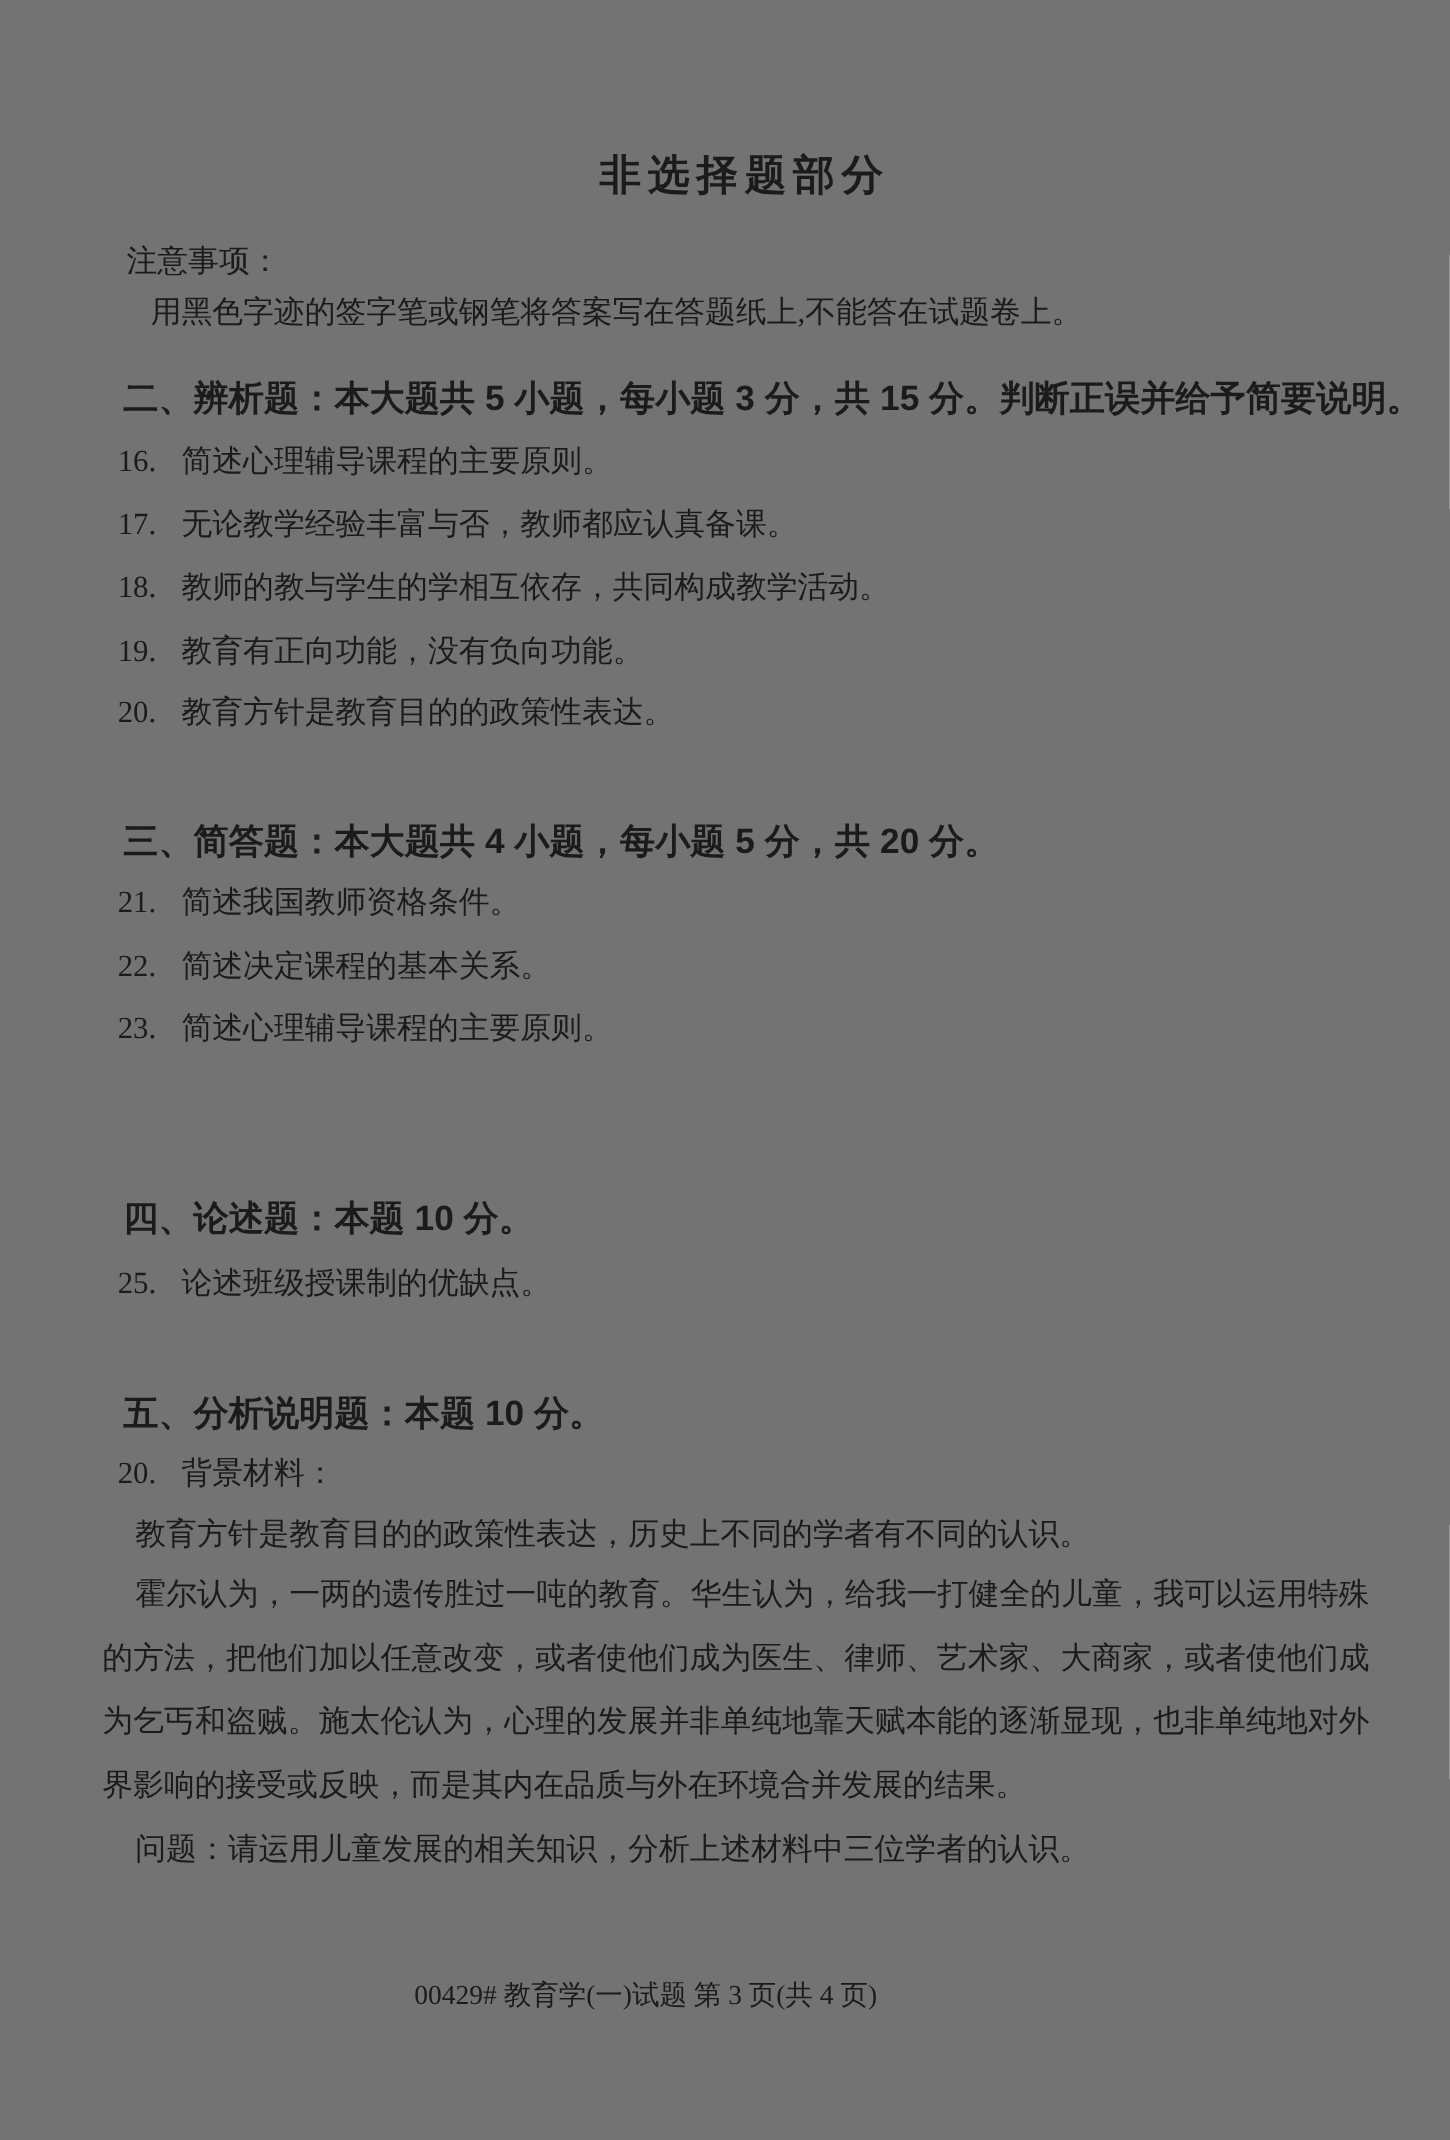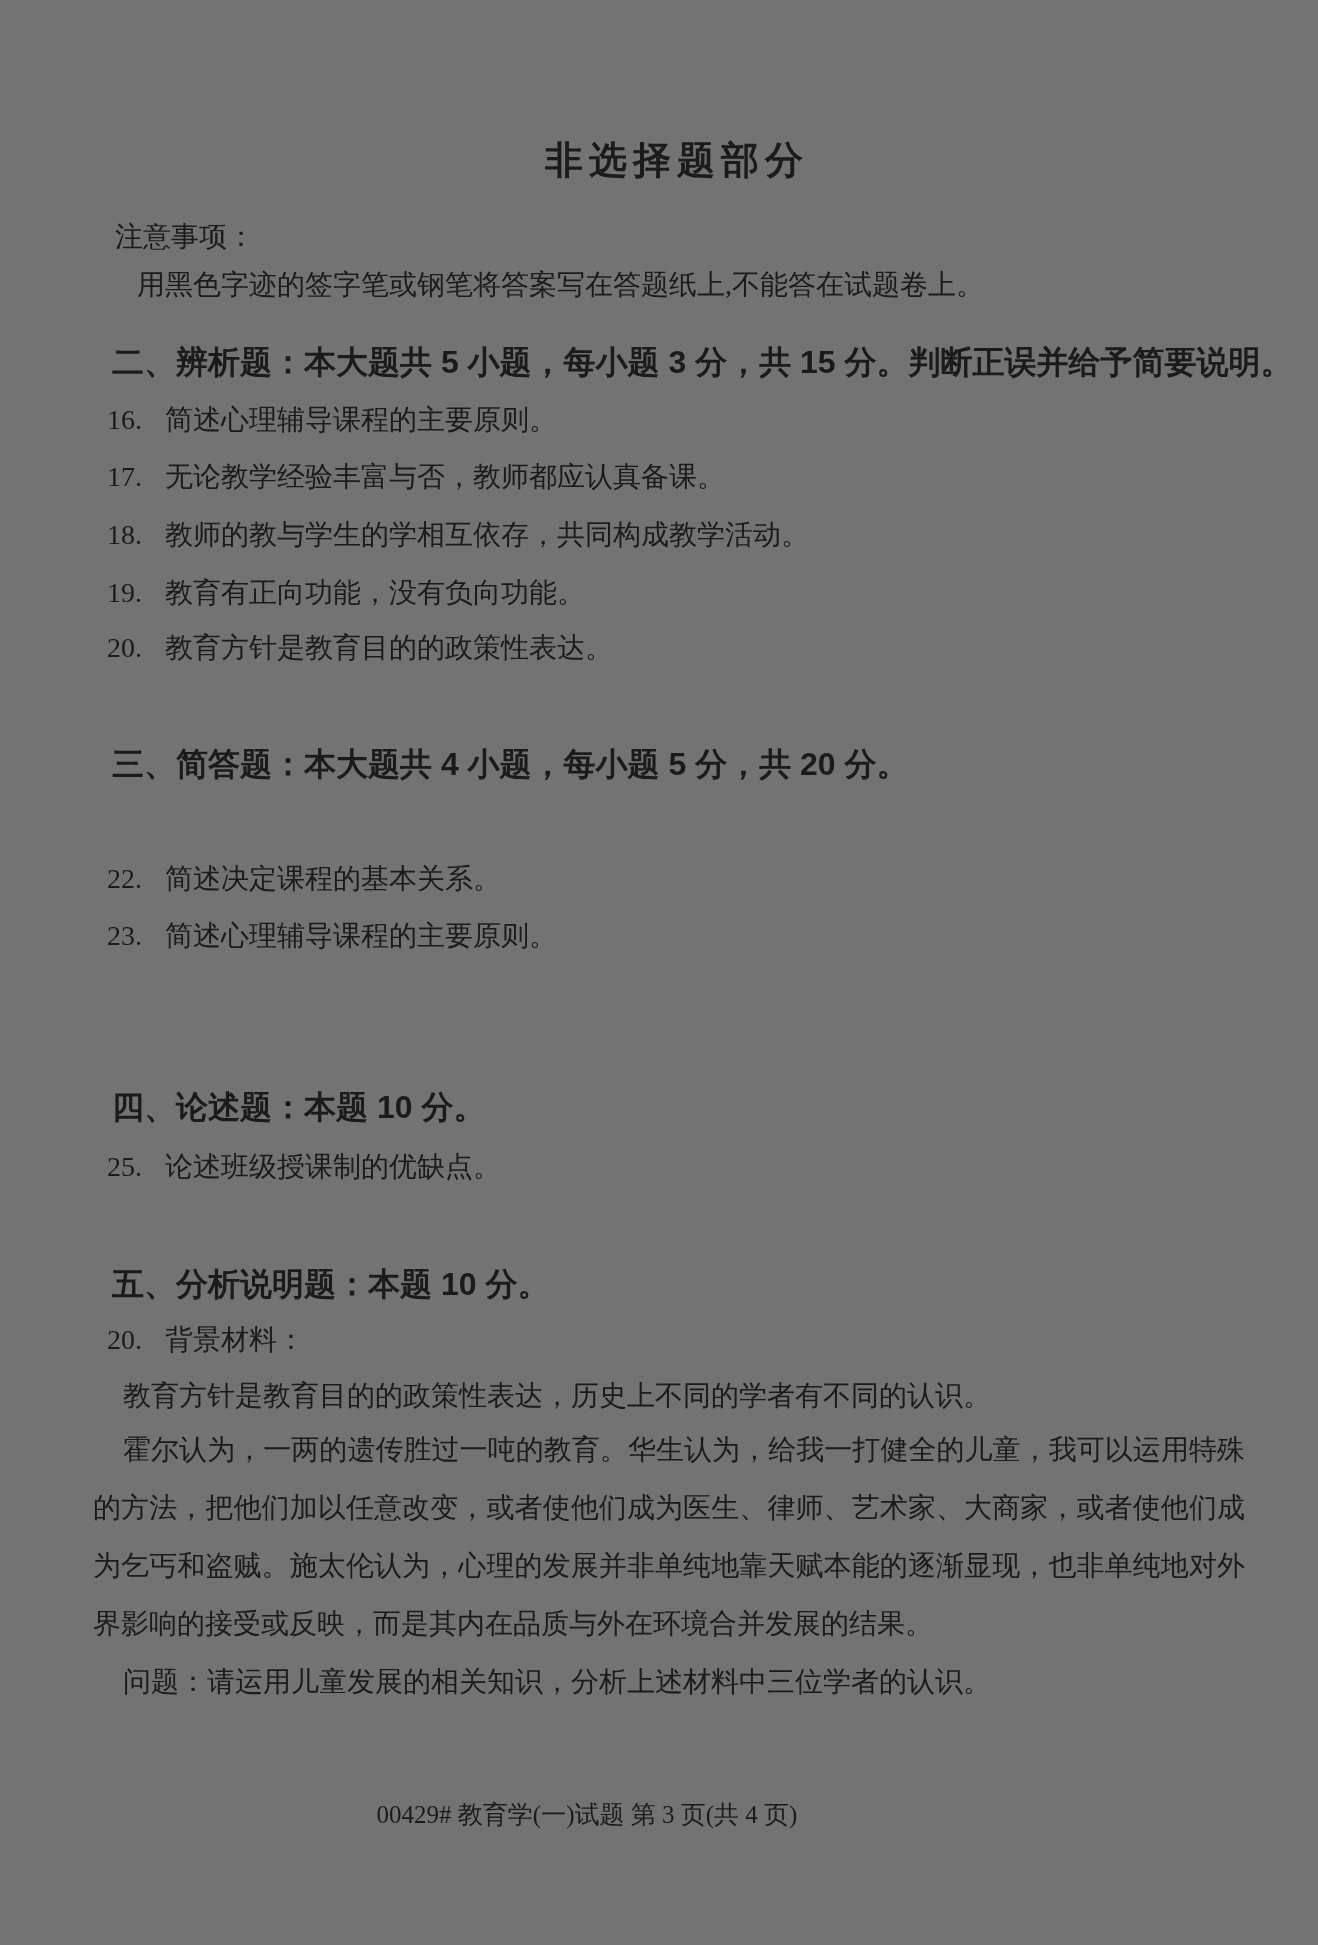--- a/index.html
+++ b/index.html
@@ -89,20 +89,23 @@
   </div>
   <div class="abs q" style="top:576px">
     <span class="qnum">19.</span><span>教育有正向功能，没有负向功能。</span>
   </div>
   <div class="abs q" style="top:631px">
     <span class="qnum">20.</span><span>教育方针是教育目的的政策性表达。</span>
   </div>
 
   <div class="abs heading" style="top:746px; left:112px">三、简答题：本大题共 4 小题，每小题 5 分，共 20 分。</div>
 
+  <div class="abs q" style="top:804px">
+    <span class="qnum">21.</span><span>简述我国教师资格条件。</span>
+  </div>
   <div class="abs q" style="top:862px">
     <span class="qnum">22.</span><span>简述决定课程的基本关系。</span>
   </div>
   <div class="abs q" style="top:919px">
     <span class="qnum">23.</span><span>简述心理辅导课程的主要原则。</span>
   </div>
 
   <div class="abs heading" style="top:1089px; left:112px">四、论述题：本题 10 分。</div>
 
   <div class="abs q" style="top:1150px">

